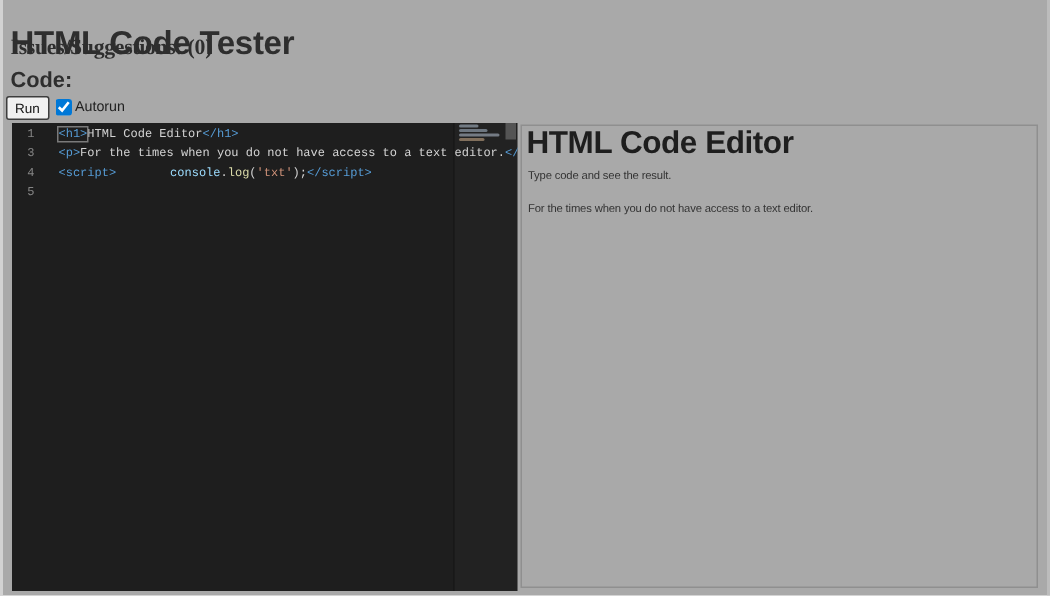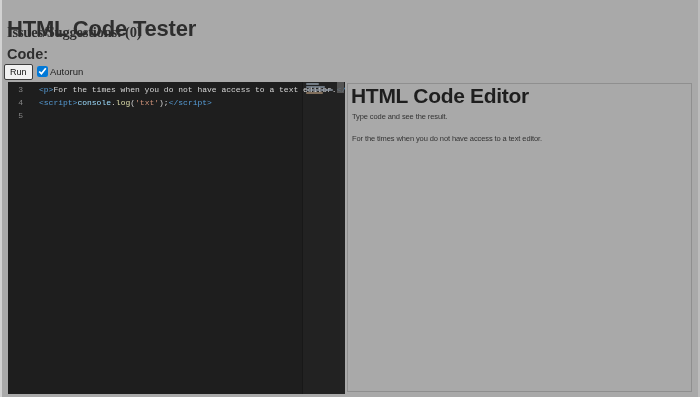--- a/index.html
+++ b/index.html
@@ -32,21 +32,21 @@
     background:var(--editor-bg,#1e1e1e);overflow:hidden;
     font-family:"Liberation Mono","DejaVu Sans Mono",monospace;
     font-size:8px;line-height:13px;cursor:text;
   }
   .code-lines{position:relative;z-index:2;padding-top:1px;}
   .code-line{white-space:pre;height:13px;}
   .ln{display:inline-block;width:15px;margin-right:16px;text-align:right;color:#858585;}
   .tk-tag{color:#569cd6;}
   .tk-text{color:#d4d4d4;}
   .tk-str{color:#ce9178;}
-  .tk-id{color:#9cdcfe;}
+  .tk-id{color:#9cdcfe;margin-left:36px;}
   .tk-fn{color:#dcdcaa;}
   .tk-pn{color:#d4d4d4;}
   .tk-boxed{outline:1px solid #7a7a7a;}
 
   .mm-sep{position:absolute;left:294px;top:0;width:1px;height:100%;background:#181818;z-index:1;}
   .mm-strip{position:absolute;left:295px;top:0;width:42px;height:100%;background:rgba(255,255,255,0.02);z-index:1;}
   .minimap{position:absolute;left:297px;top:1px;width:32px;height:12px;z-index:3;}
   .mm-bar{position:absolute;height:2px;border-radius:1px;opacity:0.75;}
   .mm-b1{left:1px;top:0;width:13px;background:#8d99a5;}
   .mm-b2{left:1px;top:3px;width:19px;background:#8793a0;}
@@ -79,20 +79,21 @@
   <div class="code-label">Code:</div>
 
   <button class="run-btn">Run</button>
   <label class="autorun">
     <input type="checkbox" checked="" style="">
     <span>Autorun</span>
   </label>
 
   <div class="editor">
     <div class="code-lines">
+        <div class="code-line"><span class="ln">1</span><span class="tk-tag tk-boxed">&lt;h1&gt;</span><span class="tk-text">HTML Code Editor</span><span class="tk-tag">&lt;/h1&gt;</span></div>
         <div class="code-line"><span class="ln">3</span><span class="tk-tag">&lt;p&gt;</span><span class="tk-text">For the times when you do not have access to a text editor.</span><span class="tk-tag">&lt;/p&gt;</span></div>
         <div class="code-line"><span class="ln">4</span><span class="tk-tag">&lt;script&gt;</span><span class="tk-id">console</span><span class="tk-pn">.</span><span class="tk-fn">log</span><span class="tk-pn">(</span><span class="tk-str">'txt'</span><span class="tk-pn">);</span><span class="tk-tag">&lt;/script&gt;</span></div>
         <div class="code-line"><span class="ln">5</span></div>
       </div>
     <div class="mm-strip"></div>
     <div class="mm-sep"></div>
     <div class="minimap">
       <div class="mm-bar mm-b1"></div>
       <div class="mm-bar mm-b2"></div>
       <div class="mm-bar mm-b3"></div>

